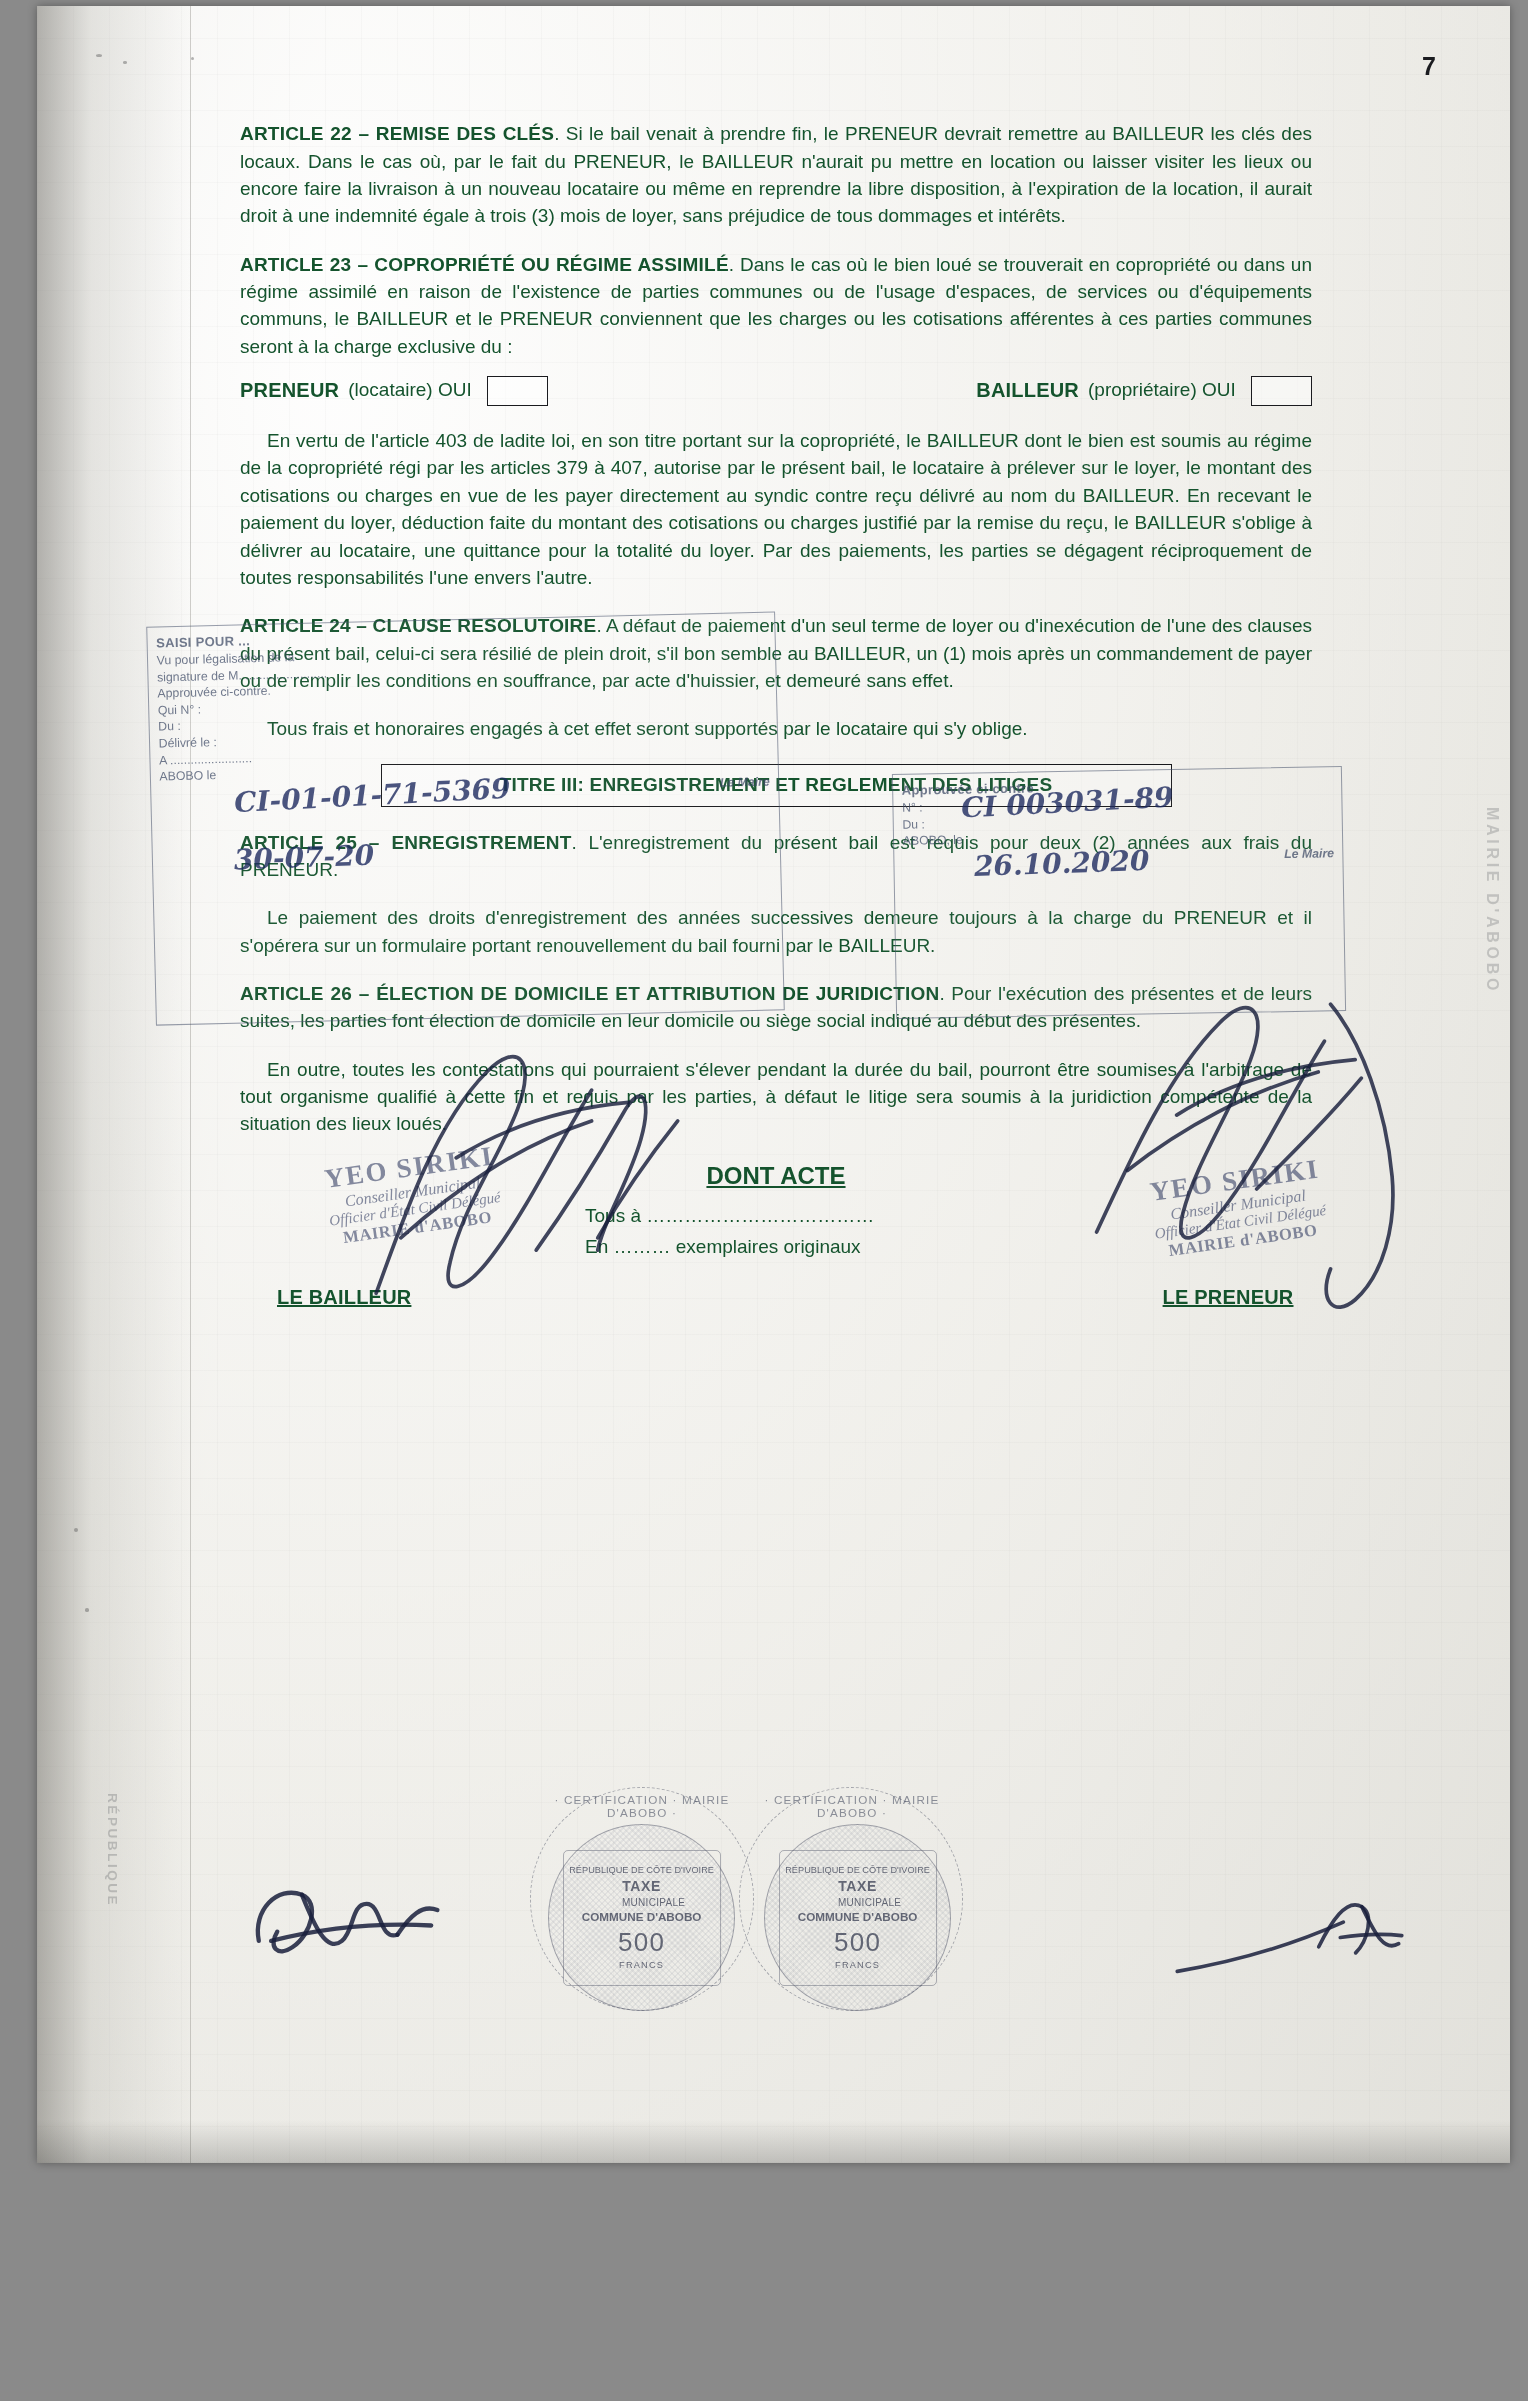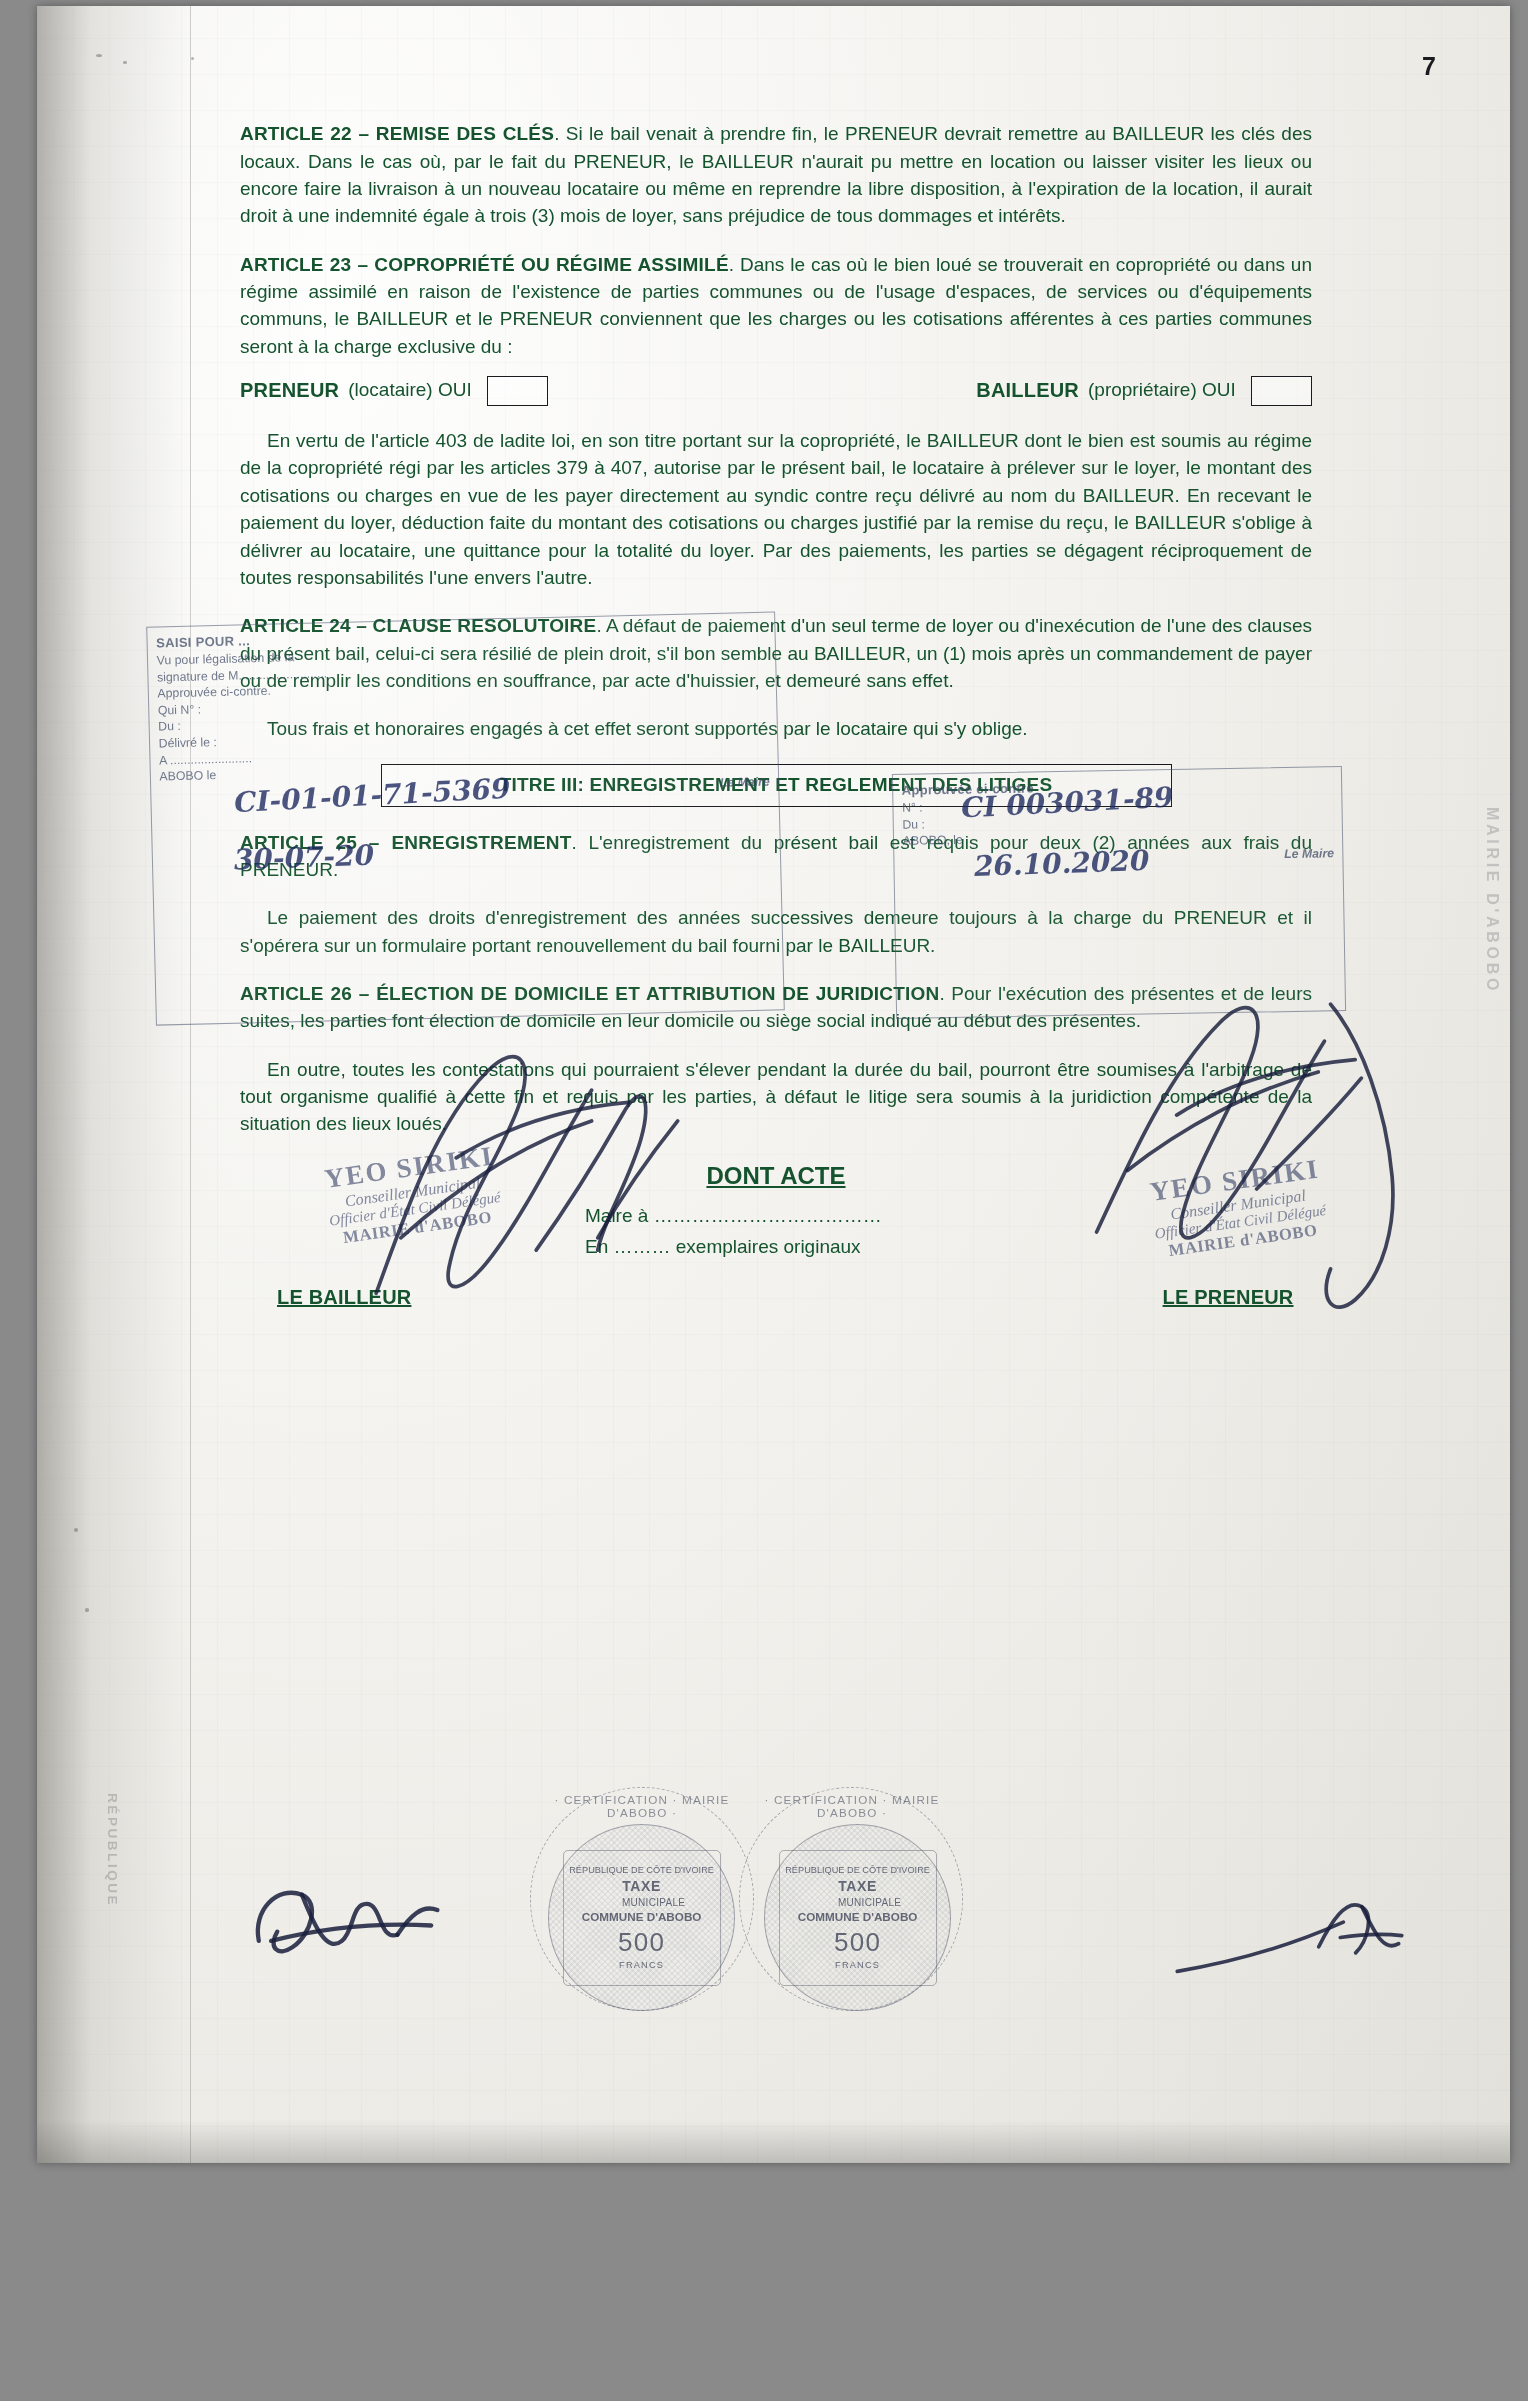--- a/index.html
+++ b/index.html
@@ -334,21 +334,21 @@
 
     <div class="para">
       <span class="art-head">ARTICLE   26 – ÉLECTION DE DOMICILE ET ATTRIBUTION DE JURIDICTION</span><span>. Pour l'exécution des présentes et de leurs suites, les parties font élection de domicile en leur domicile ou siège social indiqué au début des présentes.</span>
     </div>
 
     <div class="para indent">En outre, toutes les contestations qui pourraient s'élever pendant la durée du bail, pourront être soumises à l'arbitrage de tout organisme qualifié à cette fin et requis par les parties, à défaut le litige sera soumis à la juridiction compétente de la situation des lieux loués.</div>
 
     <div class="dont-acte">DONT ACTE</div>
 
     <div id="fait-block">
-      <div>Maire à ………………………………</div>
+      <div>Tous à ………………………………</div>
       <div>En ………  exemplaires originaux</div>
     </div>
 
     <div id="sig-row">
       <span class="sig-label" id="sig-bailleur">LE BAILLEUR</span>
       <span class="sig-label" id="sig-preneur">LE PRENEUR</span>
     </div>
 
   </div>
 

